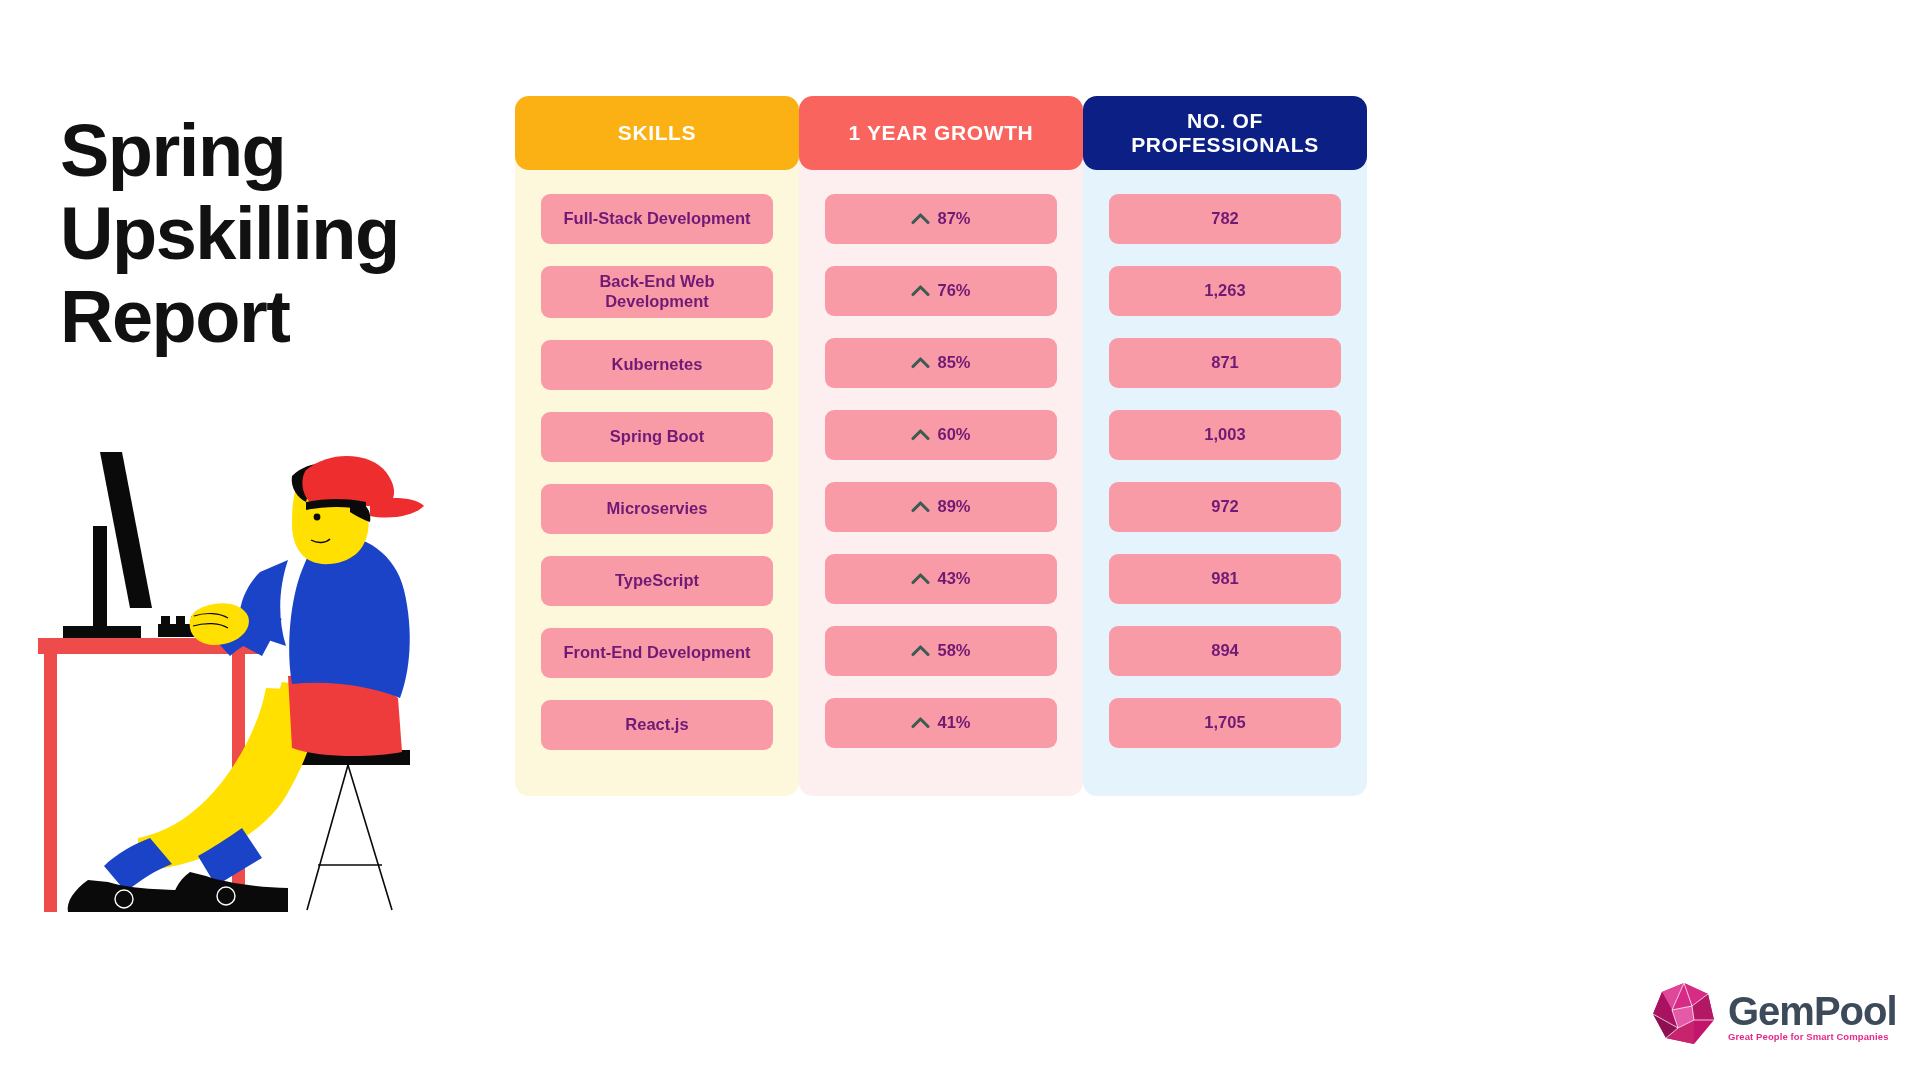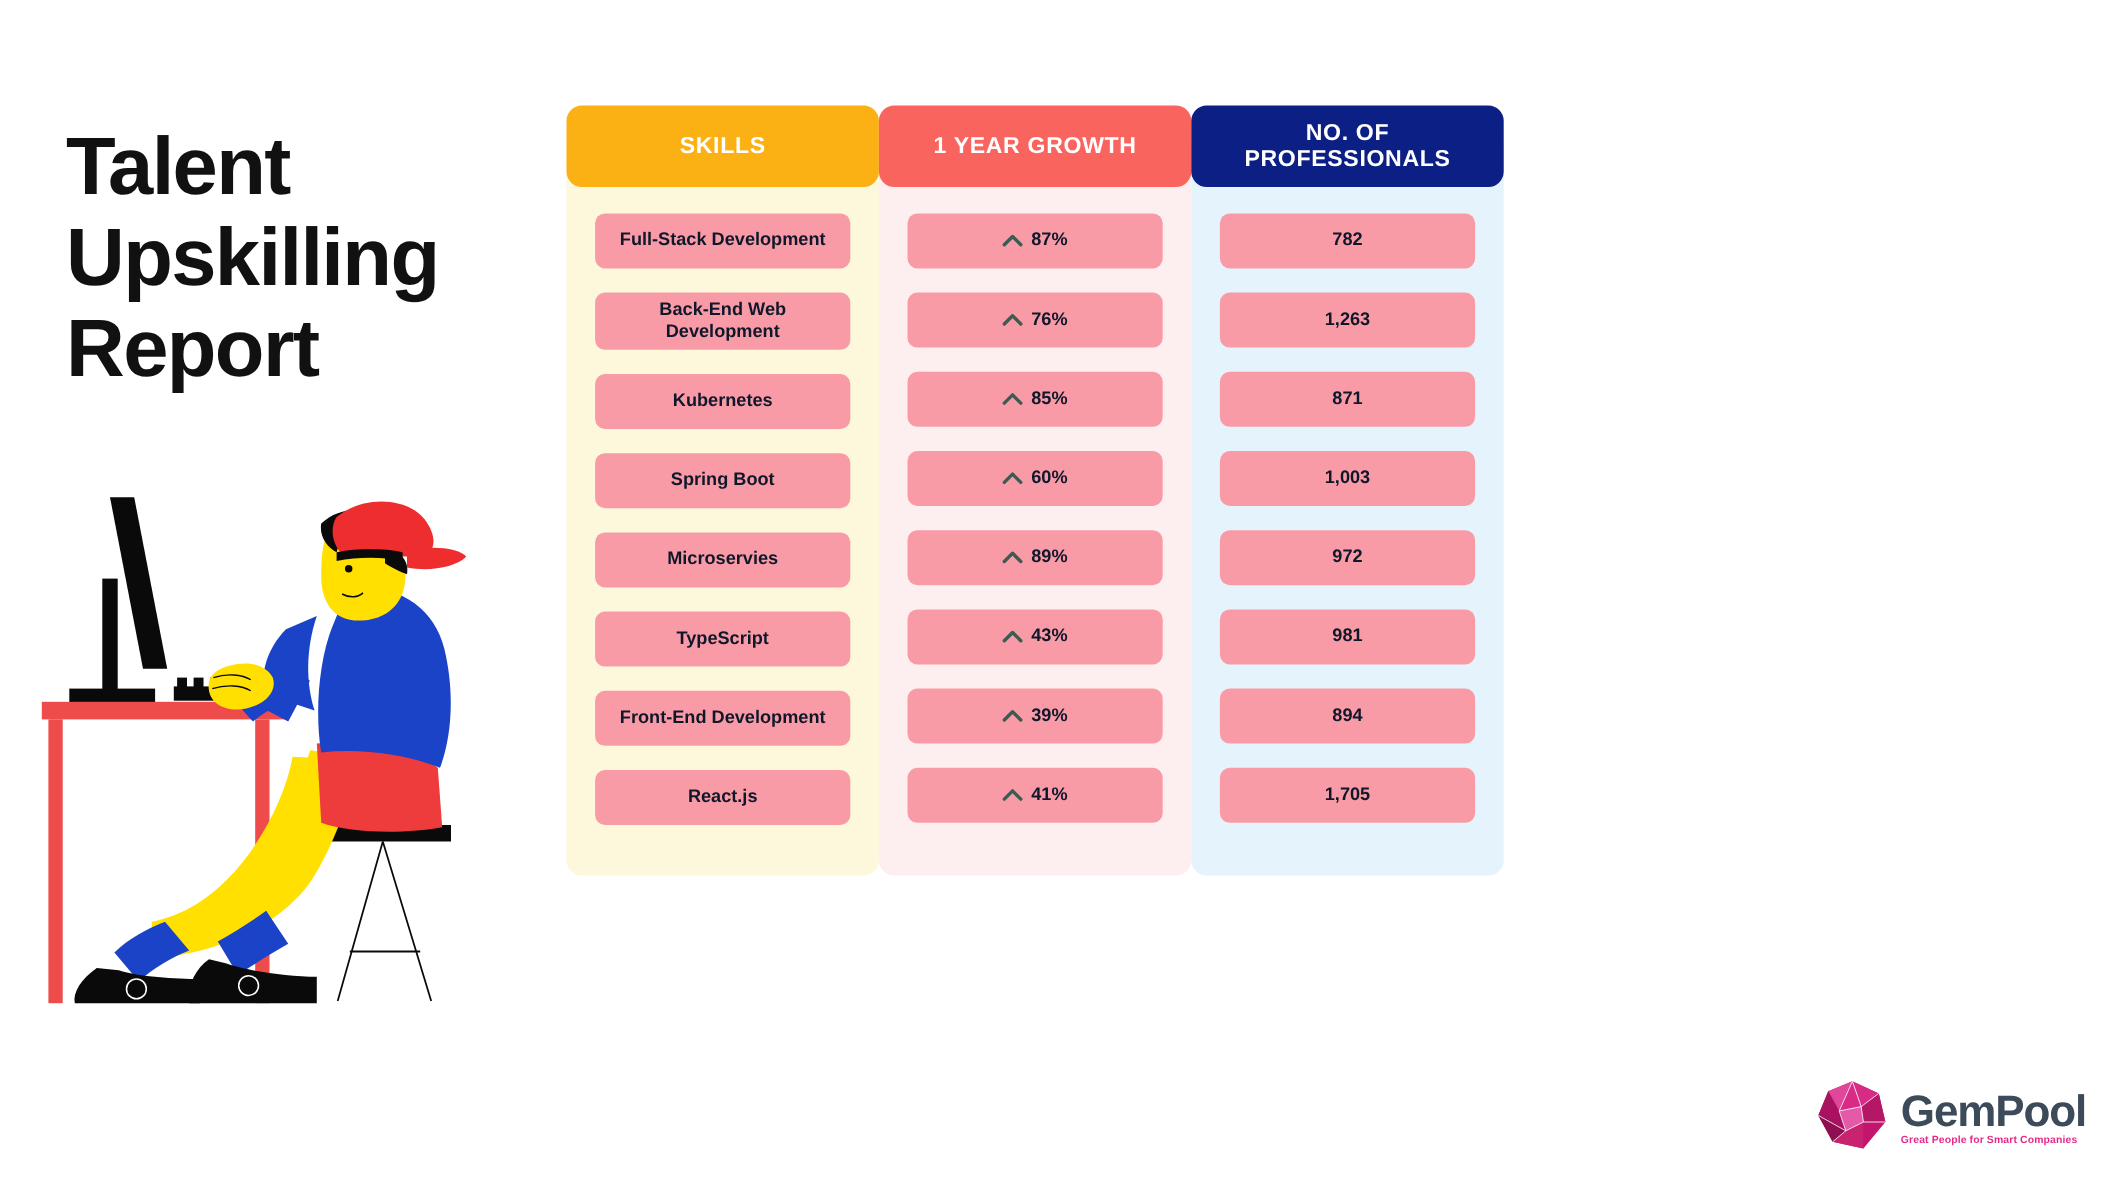--- a/index.html
+++ b/index.html
@@ -96,21 +96,21 @@
   }
   .cell {
     margin: 0 26px 22px 26px;
     min-height: 50px;
     border-radius: 9px;
     background: #F99BA6;
     display: flex;
     align-items: center;
     justify-content: center;
     text-align: center;
-    color: #0f172a;
+    color: #701a75;
     font-size: 16.5px;
     font-weight: 700;
     line-height: 1.2;
     padding: 6px 8px;
     box-sizing: border-box;
   }
   .cell.tall { min-height: 50px; }
   .growth-inner {
     display: inline-flex;
     align-items: center;
@@ -151,21 +151,21 @@
     color: #e52a8a;
     letter-spacing: 0.1px;
   }
 </style>
 </head>
 <body style="background: rgb(255, 255, 255);">
 
 <div id="left-panel">
 
   <div id="report-title">
-    <div>Talent</div>
+    <div>Spring</div>
     <div>Upskilling</div>
     <div>Report</div>
   </div>
 
   <div id="hero-illustration">
     <svg viewBox="0 0 450 500" width="450" height="500" aria-hidden="true">
 
       <g>
         <polygon points="70,12 92,12 122,168 100,168" fill="#0A0A0A"></polygon>
         <rect x="63" y="86" width="14" height="112" fill="#0A0A0A"></rect>
@@ -310,21 +310,21 @@
             <span>43%</span>
           </span>
         </div>
       <div class="cell tall" style="background: rgb(249, 155, 166);">
           <span class="growth-inner">
             <span class="chev">
               <svg width="19" height="13" viewBox="0 0 19 13">
                 <path d="M2 10.5 L9.5 3 L17 10.5" fill="none" stroke="#3C5C52" stroke-width="3.1" stroke-linecap="round" stroke-linejoin="round"></path>
               </svg>
             </span>
-            <span>39%</span>
+            <span>58%</span>
           </span>
         </div>
       <div class="cell" style="background: rgb(249, 155, 166);">
           <span class="growth-inner">
             <span class="chev">
               <svg width="19" height="13" viewBox="0 0 19 13">
                 <path d="M2 10.5 L9.5 3 L17 10.5" fill="none" stroke="#3C5C52" stroke-width="3.1" stroke-linecap="round" stroke-linejoin="round"></path>
               </svg>
             </span>
             <span>41%</span>

